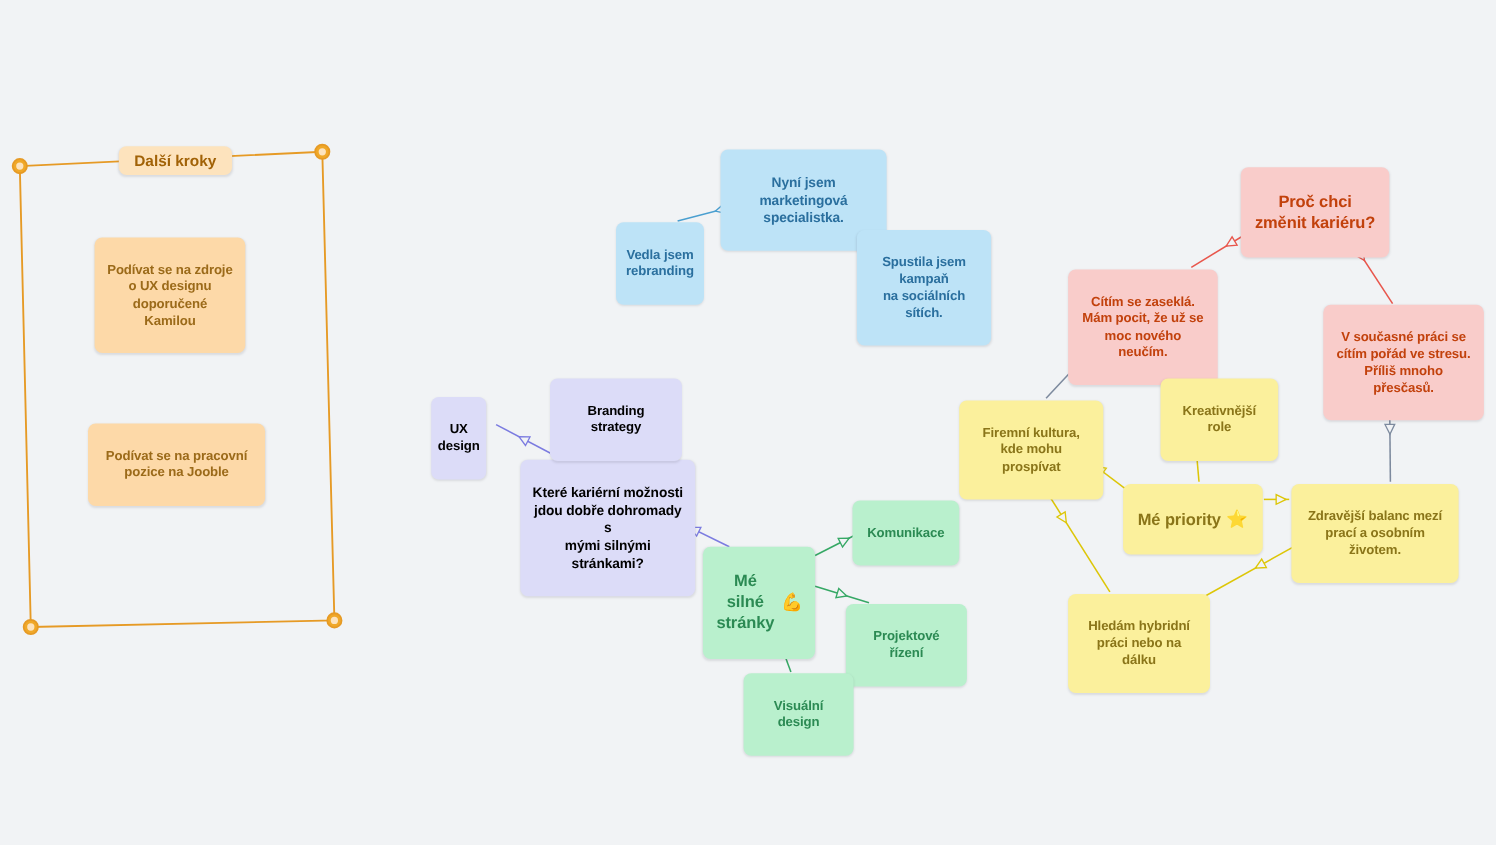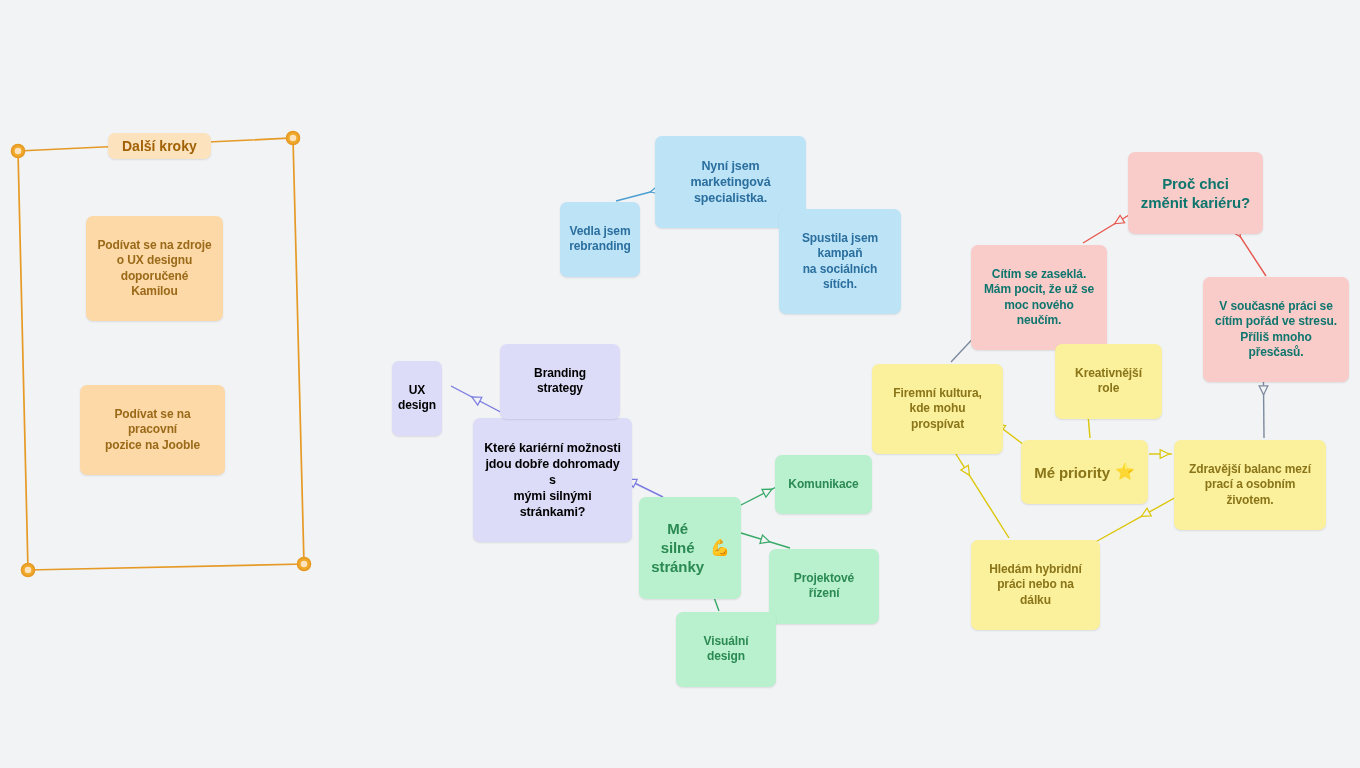--- a/index.html
+++ b/index.html
@@ -25,21 +25,21 @@
     display:flex;
     align-items:center;
     justify-content:center;
     padding:22px 11px;
     box-shadow:0 1px 2px rgba(60,60,80,0.13);
     white-space:pre-line;
     letter-spacing:-0.1px;
   }
   
   .blue   {background:#bde3f7;color:#2a6f9e;}
-  .red    {background:#f9ccca;color:#0f766e;justify-content:center;}
+  .red    {background:#f9ccca;color:#c2410c;justify-content:center;}
   .purple {background:#dcdcf8;color:#000000;}
   .green  {background:#b9f0cd;color:#2b8a53;}
   .yellow {background:#fbf09c;color:#8a7519;}
   .orange {background:#fdd9a8;color:#9b6a19;}
 
   .root{font-size:15px;}
   .mid {font-size:12.5px;}
   .leaf{font-size:12px;}
   .frame-title{
     position:absolute;
@@ -173,16 +173,16 @@
       <div class="node yellow leaf" style="left: 872px; top: 364px; width: 131px; min-height: 40px;"><span>Firemní kultura,
 kde mohu prospívat</span></div>
       <div class="node yellow leaf" style="left: 1055px; top: 344px; width: 107px; min-height: 24px;"><span>Kreativnější role</span></div>
       <div class="node yellow leaf" style="left: 1174px; top: 440px; width: 152px; min-height: 40px;"><span>Zdravější balanc mezí
 prací a osobním životem.</span></div>
       <div class="node yellow leaf" style="left: 971px; top: 540px; width: 129px; min-height: 40px;"><span>Hledám hybridní
 práci nebo na dálku</span></div>
       <div class="node orange leaf" style="left: 86px; top: 216px; width: 137px; min-height: 54px;"><span>Podívat se na zdroje
 o UX designu
 doporučené Kamilou</span></div>
-      <div class="node orange leaf" style="left: 80px; top: 385px; width: 145px; min-height: 40px;"><span>Podívat se na pracovní
+      <div class="node orange leaf" style="left: 80px; top: 385px; width: 161px; min-height: 40px;"><span>Podívat se na pracovní
 pozice na Jooble</span></div>
     </div>
 </div>
 
 </body></html>

